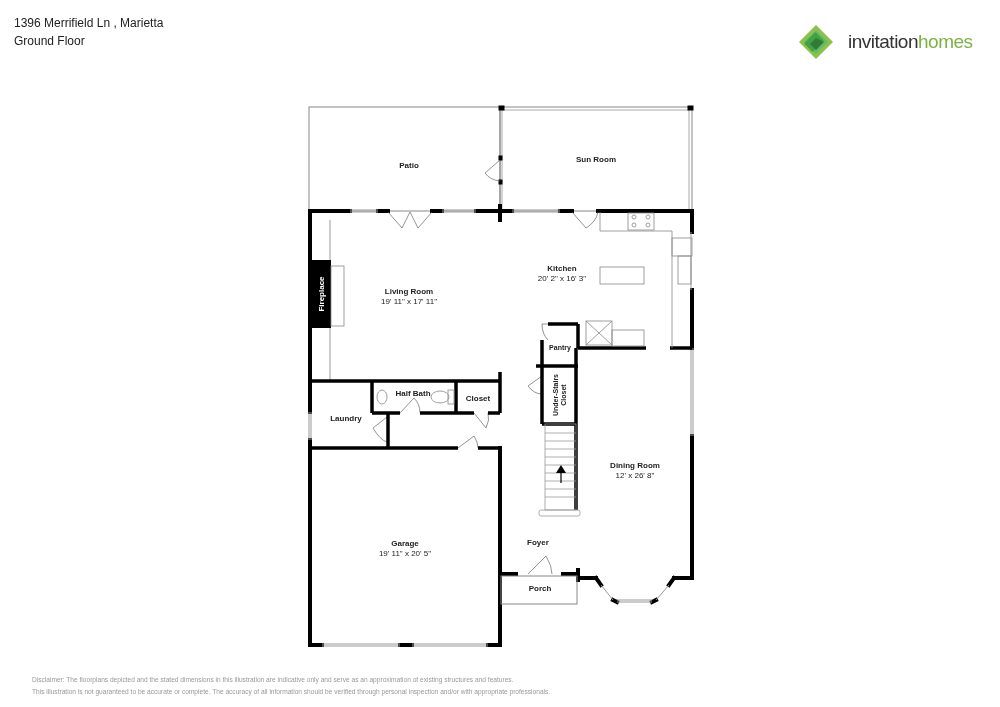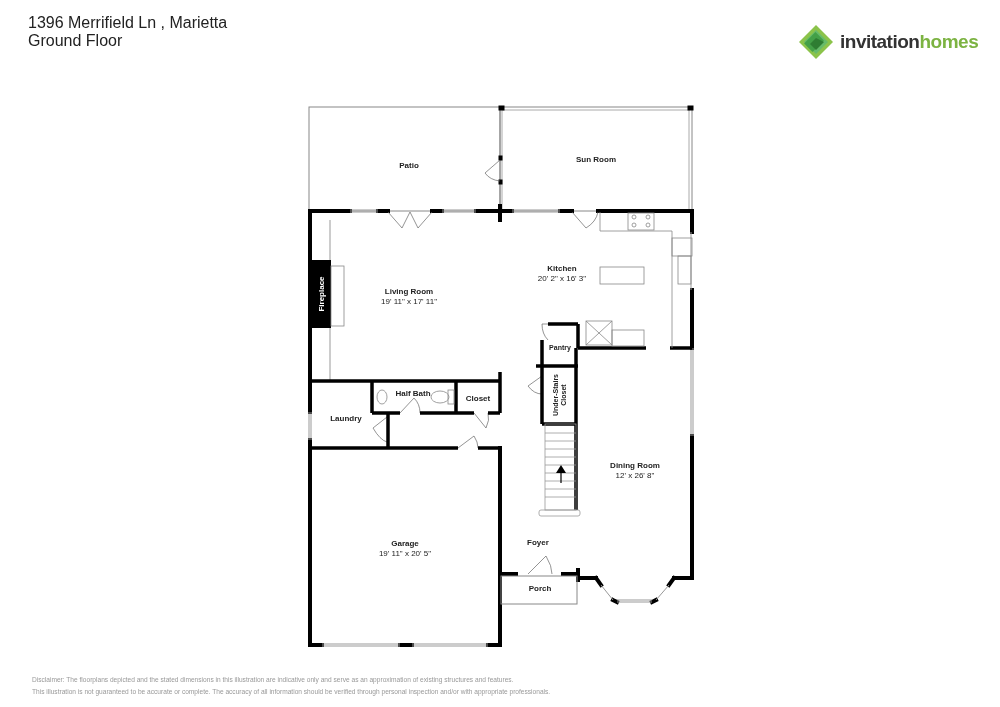--- a/index.html
+++ b/index.html
@@ -1,19 +1,19 @@
 <!DOCTYPE html>
 <html><head>
 <meta charset="utf-8">
 <style>
   html,body{margin:0;padding:0;background:#fff;}
   body{width:1000px;height:707px;position:relative;overflow:hidden;font-family:"Liberation Sans",sans-serif;color:#222;}
-  .hdr{position:absolute;left:28px;top:14px;font-size:16px;line-height:18px;color:#222;}
+  .hdr{position:absolute;left:14px;top:14px;font-size:12px;line-height:18px;color:#222;}
   .logo{position:absolute;left:798px;top:24px;display:flex;align-items:center;}
-  .logo-text{font-size:19px;font-weight:bold;letter-spacing:-0.5px;margin-left:6px;}
+  .logo-text{font-size:19px;font-weight:normal;letter-spacing:-0.5px;margin-left:14px;}
   .logo-text .a{color:#333;}
   .logo-text .b{color:#7cb342;}
   .disc{position:absolute;left:32px;top:674px;font-size:6.6px;line-height:12px;color:#999;}
   svg.plan{position:absolute;left:0;top:0;}
   .rl{font-family:"Liberation Sans",sans-serif;font-size:8px;font-weight:bold;fill:#222;text-anchor:middle;}
   .rd{font-family:"Liberation Sans",sans-serif;font-size:8px;fill:#222;text-anchor:middle;}
 </style>
 </head>
 <body>
 

